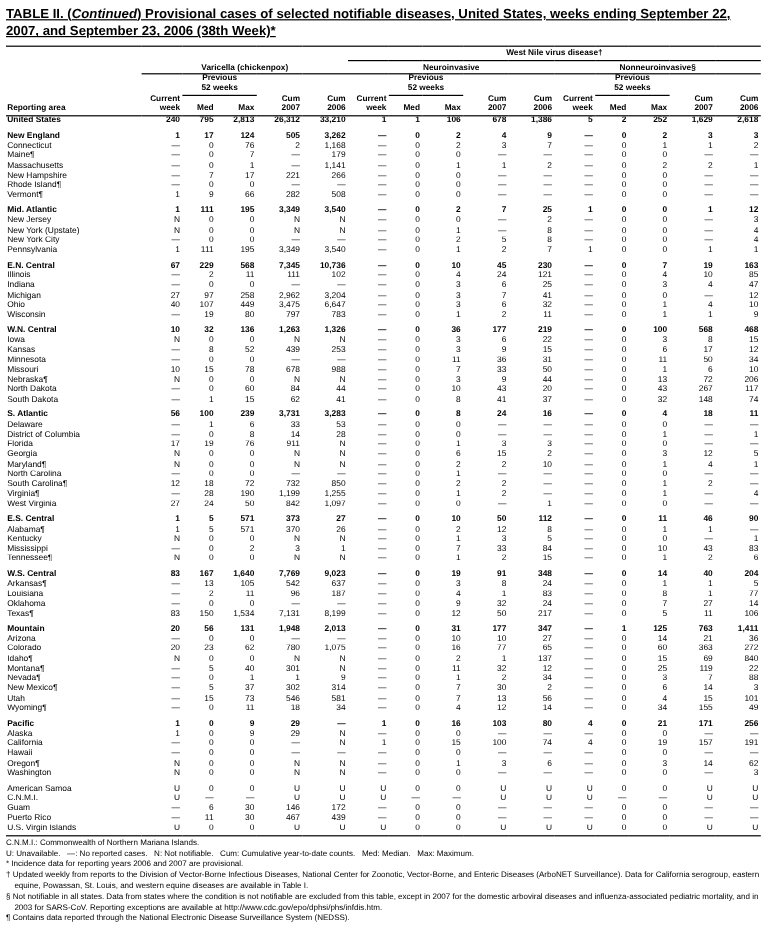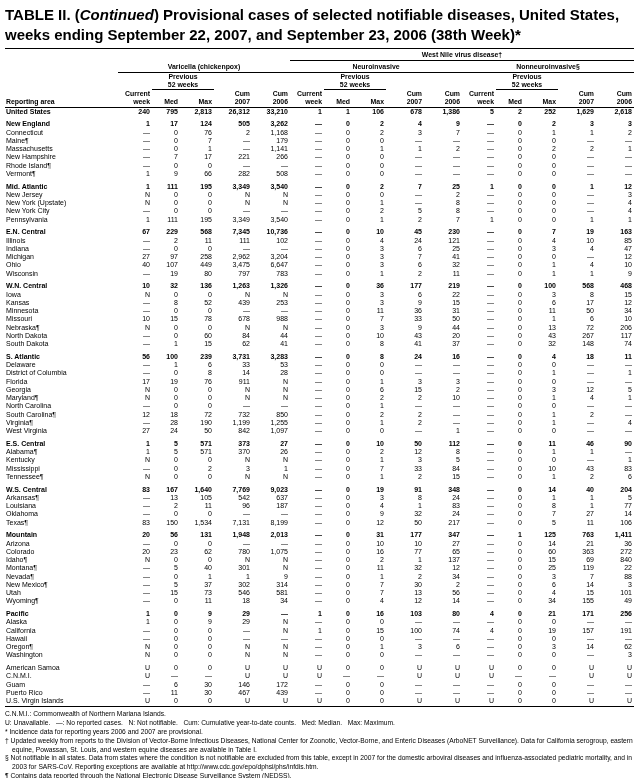--- a/index.html
+++ b/index.html
@@ -1,18 +1,18 @@
 <!DOCTYPE html>
 <html><head>
 <meta charset="utf-8">
 <style>
   html,body{margin:0;padding:0;background:#fff;color:#000;}
   body{font-family:"Liberation Sans","DejaVu Sans",sans-serif;}
   .page{width:640px;height:778px;box-sizing:border-box;padding:5px 6px 0 5px;overflow:hidden;}
-  .title{font-size:15px;font-weight:bold;line-height:1.3;letter-spacing:0;}
+  .title{font-size:11px;font-weight:bold;line-height:1.3;letter-spacing:0;text-decoration:underline;}
   .title .ital{font-style:italic;}
   table{border-collapse:collapse;table-layout:fixed;width:629px;margin-top:4px;}
   thead th{font-size:6.9px;font-weight:bold;padding:0;vertical-align:bottom;line-height:1.15;}
   thead .top-rule th{border-top:1.2px solid #000;}
   th.grp{text-align:center;border-bottom:0.9px solid #000;padding-top:2px;padding-bottom:1px;}
   th.nogrp{border-bottom:none;}
   th.prev{text-align:center;border-bottom:0.9px solid #000;white-space:pre-line;padding-bottom:0.5px;}
   th.colh{text-align:right;padding-right:2px;white-space:pre-line;padding-bottom:1px;}
   th.area{text-align:left;padding-left:1px;padding-bottom:1px;}
   thead .bottom-row th{border-bottom:1.8px solid #000;}

